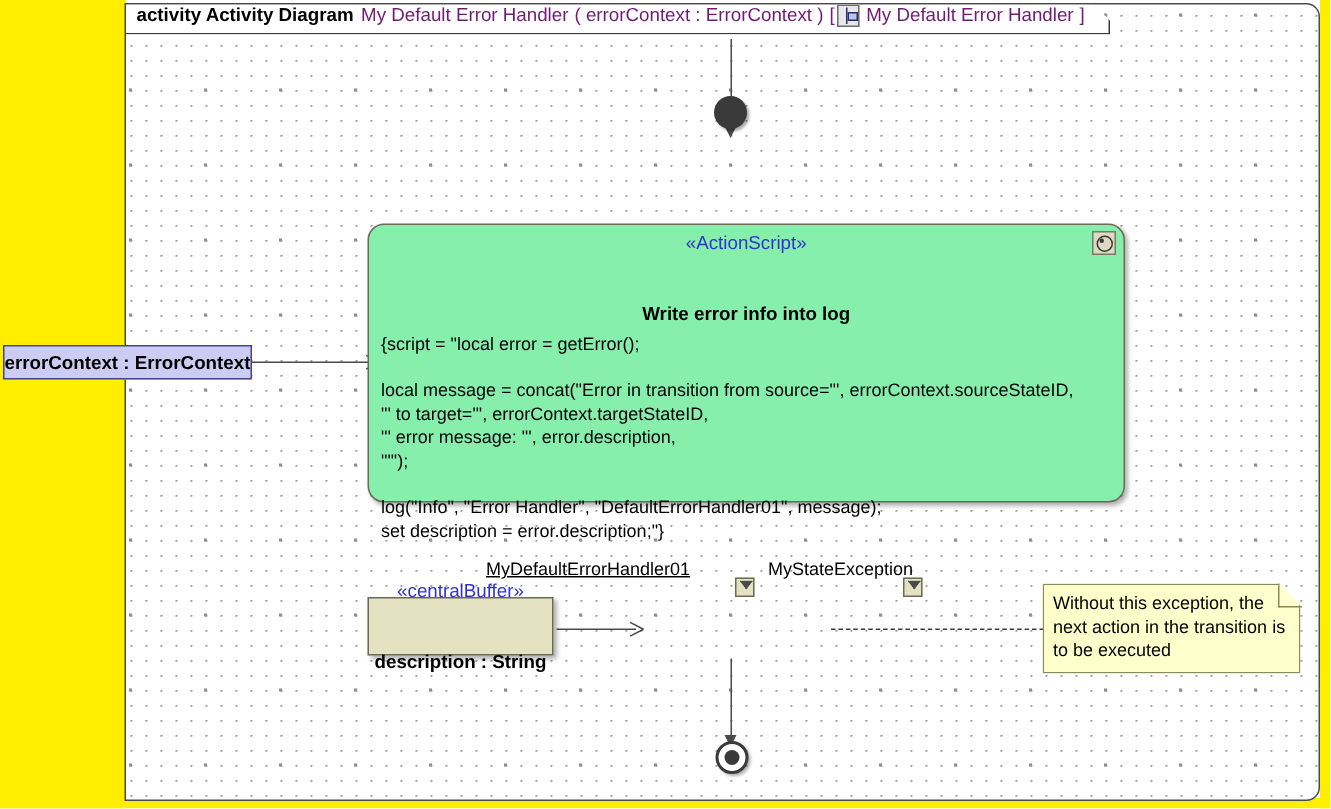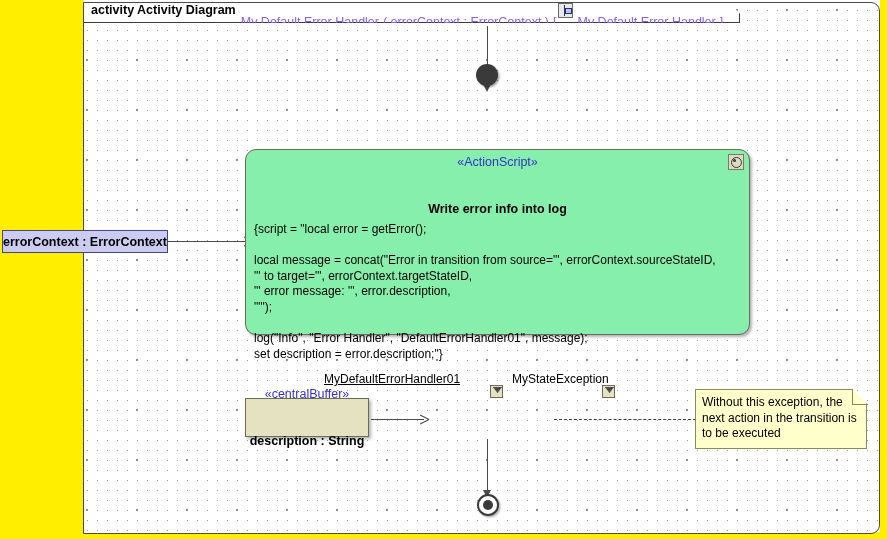--- a/index.html
+++ b/index.html
@@ -67,21 +67,21 @@
     box-sizing: border-box;
     padding: 0 16px 2px 7px;
     display: flex;
     align-items: flex-start;
     white-space: nowrap;
     font-size: 12.5px;
     color: #000000;
     clip-path: polygon(0 0, calc(100% - 11px) 0, 100% 11px, 100% 100%, 0 100%);
   }
   #frame-title .kw { font-weight: bold; }
-  #frame-title .nm { color: #8b5cf6; margin-top: 12px; }
+  #frame-title .nm { color: #701a75; }
   .ttl-icon {
     display: inline-block;
     width: 13px; height: 13px;
     border: 1px solid #6b6b6b;
     background: #e8e8e8;
     position: relative;
     margin: 0 4px 0 2px;
     vertical-align: middle;
     flex: 0 0 auto;
   }

